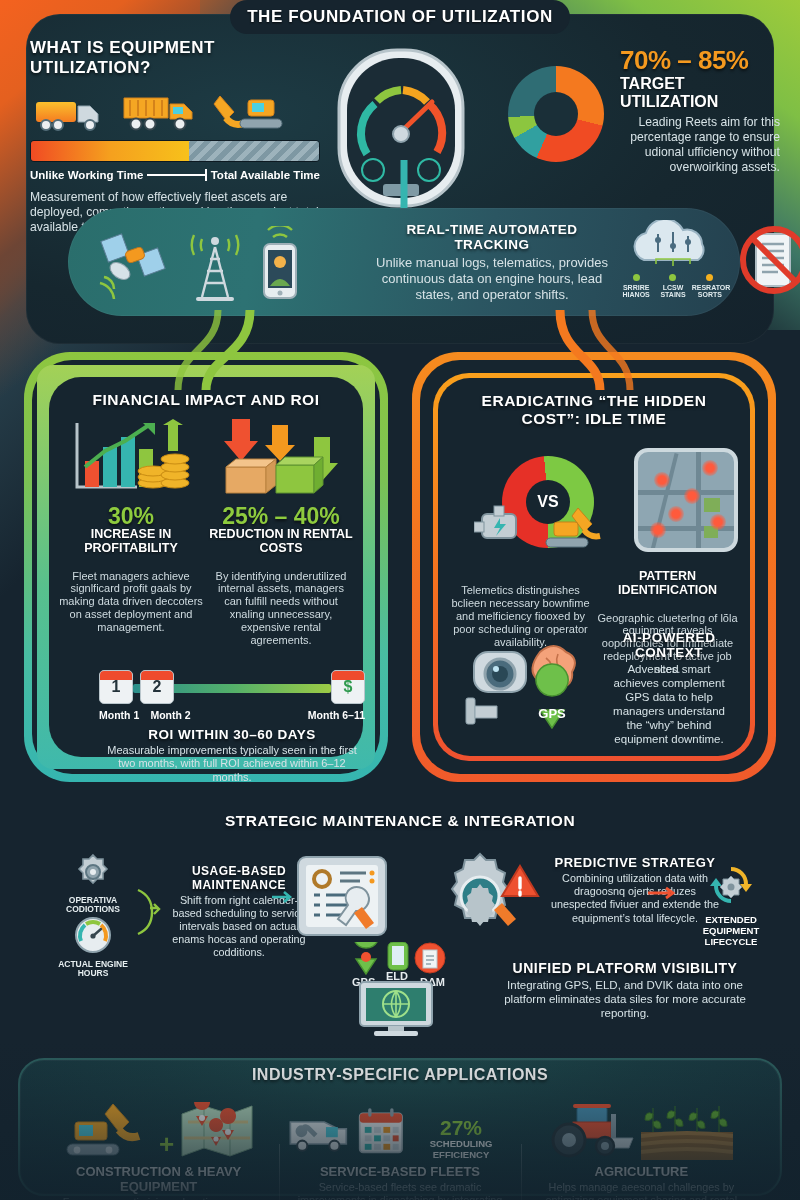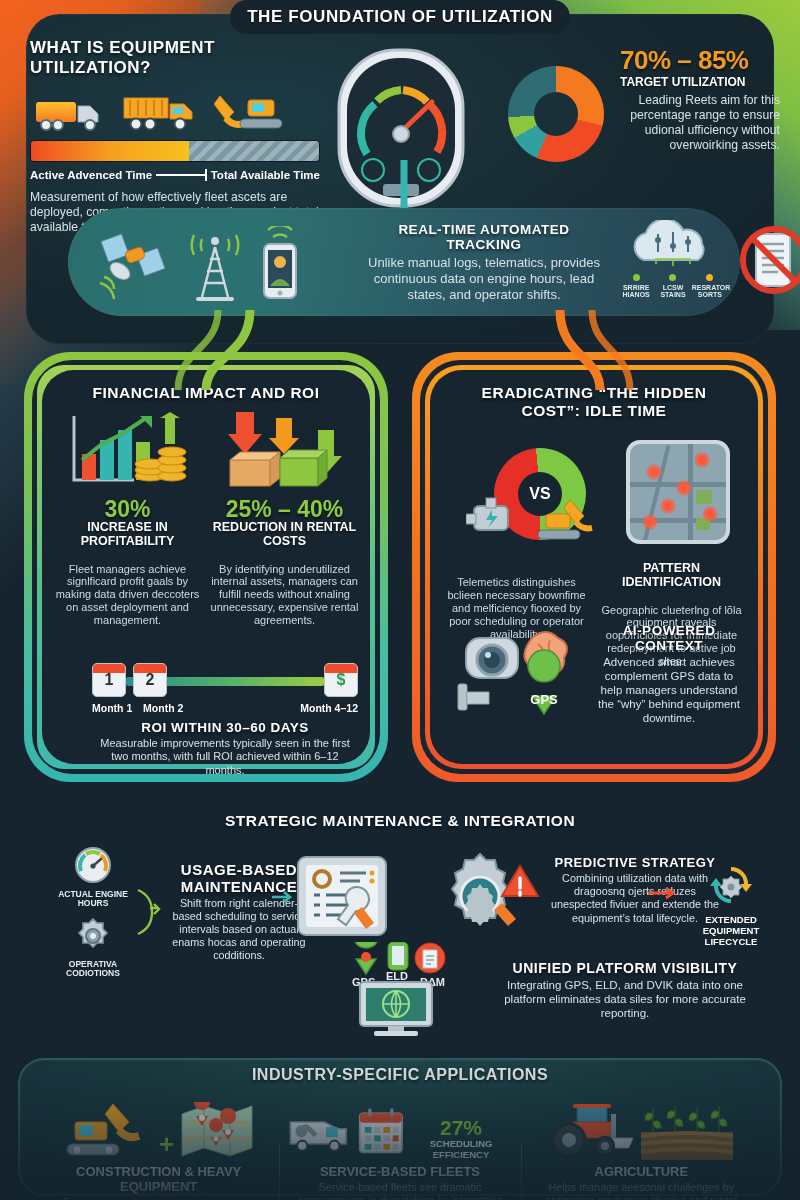--- a/index.html
+++ b/index.html
@@ -96,52 +96,52 @@
   #gauge { position:absolute; left: 327px; top: 46px; width: 148px; height: 170px; }
   
   #donut { position:absolute; left: 508px; top: 66px; width: 96px; height: 96px; border-radius: 50%;
     background: conic-gradient(from 8deg,
       #f4791f 0deg 96deg, #f04b23 96deg 196deg, #31a0a0 196deg 232deg,
       #8cc63f 232deg 258deg, #2f6d74 258deg 352deg, #f4791f 352deg 360deg);
   }
   #donut:after{content:""; position:absolute; inset:26px; border-radius:50%; background:#1a2f38;}
   #s1-right { position:absolute; left: 620px; top: 47px; width: 160px; }
   #s1-stat { font-size: 26px; color: #f4991f; letter-spacing:-.5px; text-shadow: 0 2px 3px rgba(0,0,0,.6);}
-  #s1-sub { font-size: 12px; color:#fff; font-weight:bold; margin-top:2px; text-shadow: 0 1px 2px rgba(0,0,0,.6);}
+  #s1-sub { font-size: 16px; color:#fff; font-weight:bold; margin-top:2px; text-shadow: 0 1px 2px rgba(0,0,0,.6);}
   #s1-rdesc { font-size: 12.2px; text-align:right; margin-top: 4px; }
 
   
   #sec2 { left: 68px; top: 208px; width: 672px; height: 108px; border-radius: 54px;
           background: linear-gradient(100deg, #2a6e6c 0%, #2d7273 28%, #2b5662 62%, #24414f 100%); }
   #s2-icons-l { position:absolute; left: 28px; top: 18px; width: 250px; height: 76px; display:flex; align-items:center; gap: 14px;}
-  #s2-text { position:absolute; left: 296px; top: 14px; width: 240px; }
+  #s2-text { position:absolute; left: 304px; top: 14px; width: 240px; }
   #s2-h { font-size: 13.5px; }
   #s2-d { font-size: 13px; margin-top: 3px; }
   #s2-icons-r { position:absolute; left: 550px; top: 12px; width: 110px; }
   .cloud-dots { display:flex; justify-content:space-around; margin-top: 2px;}
   .cd { width:7px;height:7px;border-radius:50%;}
   .cloud-labels { display:flex; justify-content:space-between; font-size:7px; font-weight:bold; color:#e2ecef;
                   text-align:center; margin-top:3px; line-height:1.05; filter: blur(.25px);}
   .cloud-labels span{width:33%;}
   #noban { position:absolute; left: 672px; top: 18px; width: 70px; height: 72px; }
 
   
   .conn { position:absolute; z-index:1; }
   #sec3-frame, #sec4-frame { position:absolute; border-radius: 46px; }
   #sec3-frame { left: 24px; top: 352px; width: 364px; height: 430px;
      background: linear-gradient(180deg, #8ec63f 0%, #7bc254 30%, #49bda2 70%, #35b5b0 100%);
      padding: 8px; }
   #sec3-frame .inner2 { width:100%; height:100%; border-radius:40px; background:#16252f; padding:5px;}
-  #sec3-frame .inner3 { width:100%; height:100%; border-radius:27px;
-     background: linear-gradient(180deg,#a3d156 0%, #58c08d 55%, #3fb9ac 100%); padding:5px;}
+  #sec3-frame .inner3 { width:100%; height:100%; border-radius:16px;
+     background: linear-gradient(180deg,#a3d156 0%, #58c08d 55%, #3fb9ac 100%); padding:12px;}
   #sec3-frame .inner4 { width:100%; height:100%; border-radius:32px; background:#16252f;}
 
   #sec4-frame { left: 412px; top: 352px; width: 364px; height: 430px;
      background: linear-gradient(180deg, #f68b1f 0%, #f4761f 40%, #f05a2b 100%); padding: 8px; }
-  #sec4-frame .inner2 { width:100%; height:100%; border-radius:40px; background:#16252f; padding:5px;}
+  #sec4-frame .inner2 { width:100%; height:100%; border-radius:40px; background:#16252f; padding:13px;}
   #sec4-frame .inner3 { width:100%; height:100%; border-radius:36px;
      background: linear-gradient(180deg,#f9a01c 0%, #f4701f 55%, #ef5130 100%); padding:5px;}
   #sec4-frame .inner4 { width:100%; height:100%; border-radius:32px; background:#16252f;}
 
   .col-h { font-size: 15.5px; padding-top: 14px; }
   .twocol { display:flex; gap: 6px; padding: 0 10px; margin-top: 6px; }
   .cell { flex: 1; text-align:center; }
   .cell .art { height: 86px; display:flex; align-items:flex-end; justify-content:center; }
   .cell .num { font-size: 23px; color:#8ecb3e; margin-top: 4px; text-shadow: 0 2px 3px rgba(0,0,0,.6); }
   .cell .lbl { font-size: 12.5px; color:#fff; font-weight:bold; line-height:1.1; margin-top:0;
@@ -183,21 +183,21 @@
   #ai-txt { flex: 1; text-align:center; }
   #ai-h { font-size: 13.5px; }
   #ai-d { font-size: 11.5px; margin-top: 2px; }
 
   
   #sec5-title { position:absolute; left: 0; right:0; top: 812px; font-size: 15.5px; }
   #m-left { position:absolute; left: 58px; top: 845px; width: 250px; display:flex; align-items:center; gap:8px;}
   .m-icons { width: 70px; }
   .m-ico-lbl { font-size: 8.5px; font-weight:bold; color:#e6eef0; text-align:center; line-height:1.1; margin-top:1px;}
   #m-l-txt { flex:1; text-align:center; }
-  #m-l-h { font-size: 15px; }
+  #m-l-h { font-size: 12px; }
   #m-l-d { font-size: 10.8px; margin-top:2px; }
   #m-tablet { position:absolute; left: 296px; top: 855px; width: 92px; height: 82px; }
   #m-gear { position:absolute; left: 432px; top: 848px; width: 110px; height: 96px; }
   #m-right { position:absolute; left: 545px; top: 855px; width: 180px; text-align:center;}
   #m-r-h { font-size: 13px; }
   #m-r-d { font-size: 10.8px; margin-top: 2px; }
   #m-ext { position:absolute; left: 690px; top: 862px; width: 82px; text-align:center; }
   #m-ext .t { font-size: 9.5px; font-weight:bold; color:#fff; line-height:1.15; margin-top:3px;}
 
   
@@ -273,21 +273,21 @@
         <rect x="40" y="13" width="12" height="9" fill="#4dd0e1"></rect>
         <rect x="28" y="29" width="42" height="9" rx="4.5" fill="#90a4ae" stroke="#546e7a"></rect>
       </svg>
     </div>
 
     <div class="bar-wrap">
       <div class="bar-active"></div>
       <div class="bar-total"></div>
     </div>
     <div class="bar-legend">
-      <span>Active Advenced Time</span>
+      <span>Unlike Working Time</span>
       <span class="legend-line"></span>
       <span>Total Available Time</span>
     </div>
     <div class="body-txt" id="s1-desc">Measurement of how effectively fleet ascets are deployed, competing active working time against total available time.</div>
   </div>
 
   <svg id="gauge" viewBox="0 0 148 170">
     <rect x="12" y="4" width="124" height="156" rx="58" fill="#e7edf0" stroke="#b7c4ca" stroke-width="3"></rect>
     <rect x="20" y="12" width="108" height="140" rx="52" fill="#1b2c36"></rect>
     <path d="M40 108 A38 38 0 0 1 48 58" stroke="#2fb9a4" stroke-width="8" fill="none"></path>
@@ -424,21 +424,21 @@
       <div id="roi">
         <div class="cal-row">
           <div class="cal-arrow"></div>
           <div class="cal">1</div>
           <div class="cal" style="margin-left:-150px">2</div>
           <div class="cal dollar">$</div>
         </div>
         <div class="cal-labels">
           <span>Month 1</span>
           <span style="margin-left:-106px">Month 2</span>
-          <span>Month 4–12</span>
+          <span>Month 6–11</span>
         </div>
         <div class="h-title" id="roi-h">ROI WITHIN 30–60 DAYS</div>
         <div class="body-txt" id="roi-d">Measurable improvements typically seen in the first two months, with full ROI achieved within 6–12 months.</div>
       </div>
 
     </div>
         </div>
       </div>
   </div>
 
@@ -514,38 +514,38 @@
 
     </div>
         </div>
       </div>
   </div>
 
   <div class="h-title" id="sec5-title">STRATEGIC MAINTENANCE &amp; INTEGRATION</div>
 
   <div id="m-left">
     <div class="m-icons">
+      <div style="text-align:center;margin-top:8px;">
+        <svg width="38" height="38" viewBox="0 0 38 38">
+          <path d="M19 2 l4 4 h6 v6 l4 4 l-4 4 v6 h-6 l-4 4 l-4 -4 h-6 v-6 l-4 -4 l4 -4 v-6 h6 z" fill="#c3ced4" stroke="#7f939d" stroke-width="1.6"></path>
+          <circle cx="19" cy="19" r="7" fill="#8fa3ad" stroke="#5d7682" stroke-width="2"></circle>
+          <circle cx="19" cy="19" r="3" fill="#e7edf0"></circle>
+        </svg>
+        <div class="m-ico-lbl">OPERATIVA CODIOTIONS</div>
+      </div>
       <div style="text-align:center;">
         <svg width="40" height="40" viewBox="0 0 40 40">
           <circle cx="20" cy="20" r="17" fill="#e7edf0" stroke="#8fa3ad" stroke-width="2"></circle>
           <path d="M8 26 A14 14 0 0 1 12 10" stroke="#35b5b0" stroke-width="4" fill="none"></path>
           <path d="M13 9 A14 14 0 0 1 27 9" stroke="#8ec63f" stroke-width="4" fill="none"></path>
           <path d="M28 10 A14 14 0 0 1 32 26" stroke="#f4991f" stroke-width="4" fill="none"></path>
           <line x1="20" y1="21" x2="28" y2="14" stroke="#37474f" stroke-width="2.4" stroke-linecap="round"></line>
           <circle cx="20" cy="21" r="2.6" fill="#37474f"></circle>
         </svg>
         <div class="m-ico-lbl">ACTUAL ENGINE HOURS</div>
-      </div>
-      <div style="text-align:center;margin-top:8px;">
-        <svg width="38" height="38" viewBox="0 0 38 38">
-          <path d="M19 2 l4 4 h6 v6 l4 4 l-4 4 v6 h-6 l-4 4 l-4 -4 h-6 v-6 l-4 -4 l4 -4 v-6 h6 z" fill="#c3ced4" stroke="#7f939d" stroke-width="1.6"></path>
-          <circle cx="19" cy="19" r="7" fill="#8fa3ad" stroke="#5d7682" stroke-width="2"></circle>
-          <circle cx="19" cy="19" r="3" fill="#e7edf0"></circle>
-        </svg>
-        <div class="m-ico-lbl">OPERATIVA CODIOTIONS</div>
       </div>
     </div>
     <svg width="26" height="60" viewBox="0 0 26 60">
       <path d="M2 8 q14 6 14 22 q0 16 -14 22" stroke="#8ec63f" stroke-width="2.4" fill="none"></path>
       <path d="M14 26 h8 M18 22 l5 5 l-5 5" stroke="#8ec63f" stroke-width="2.4" fill="none"></path>
     </svg>
     <div id="m-l-txt">
       <div class="h-title" id="m-l-h">USAGE-BASED MAINTENANCE</div>
       <div class="body-txt" id="m-l-d">Shift from right calender-based scheduling to service intervals based on actual enams hocas and operating codditions.</div>
     </div>

